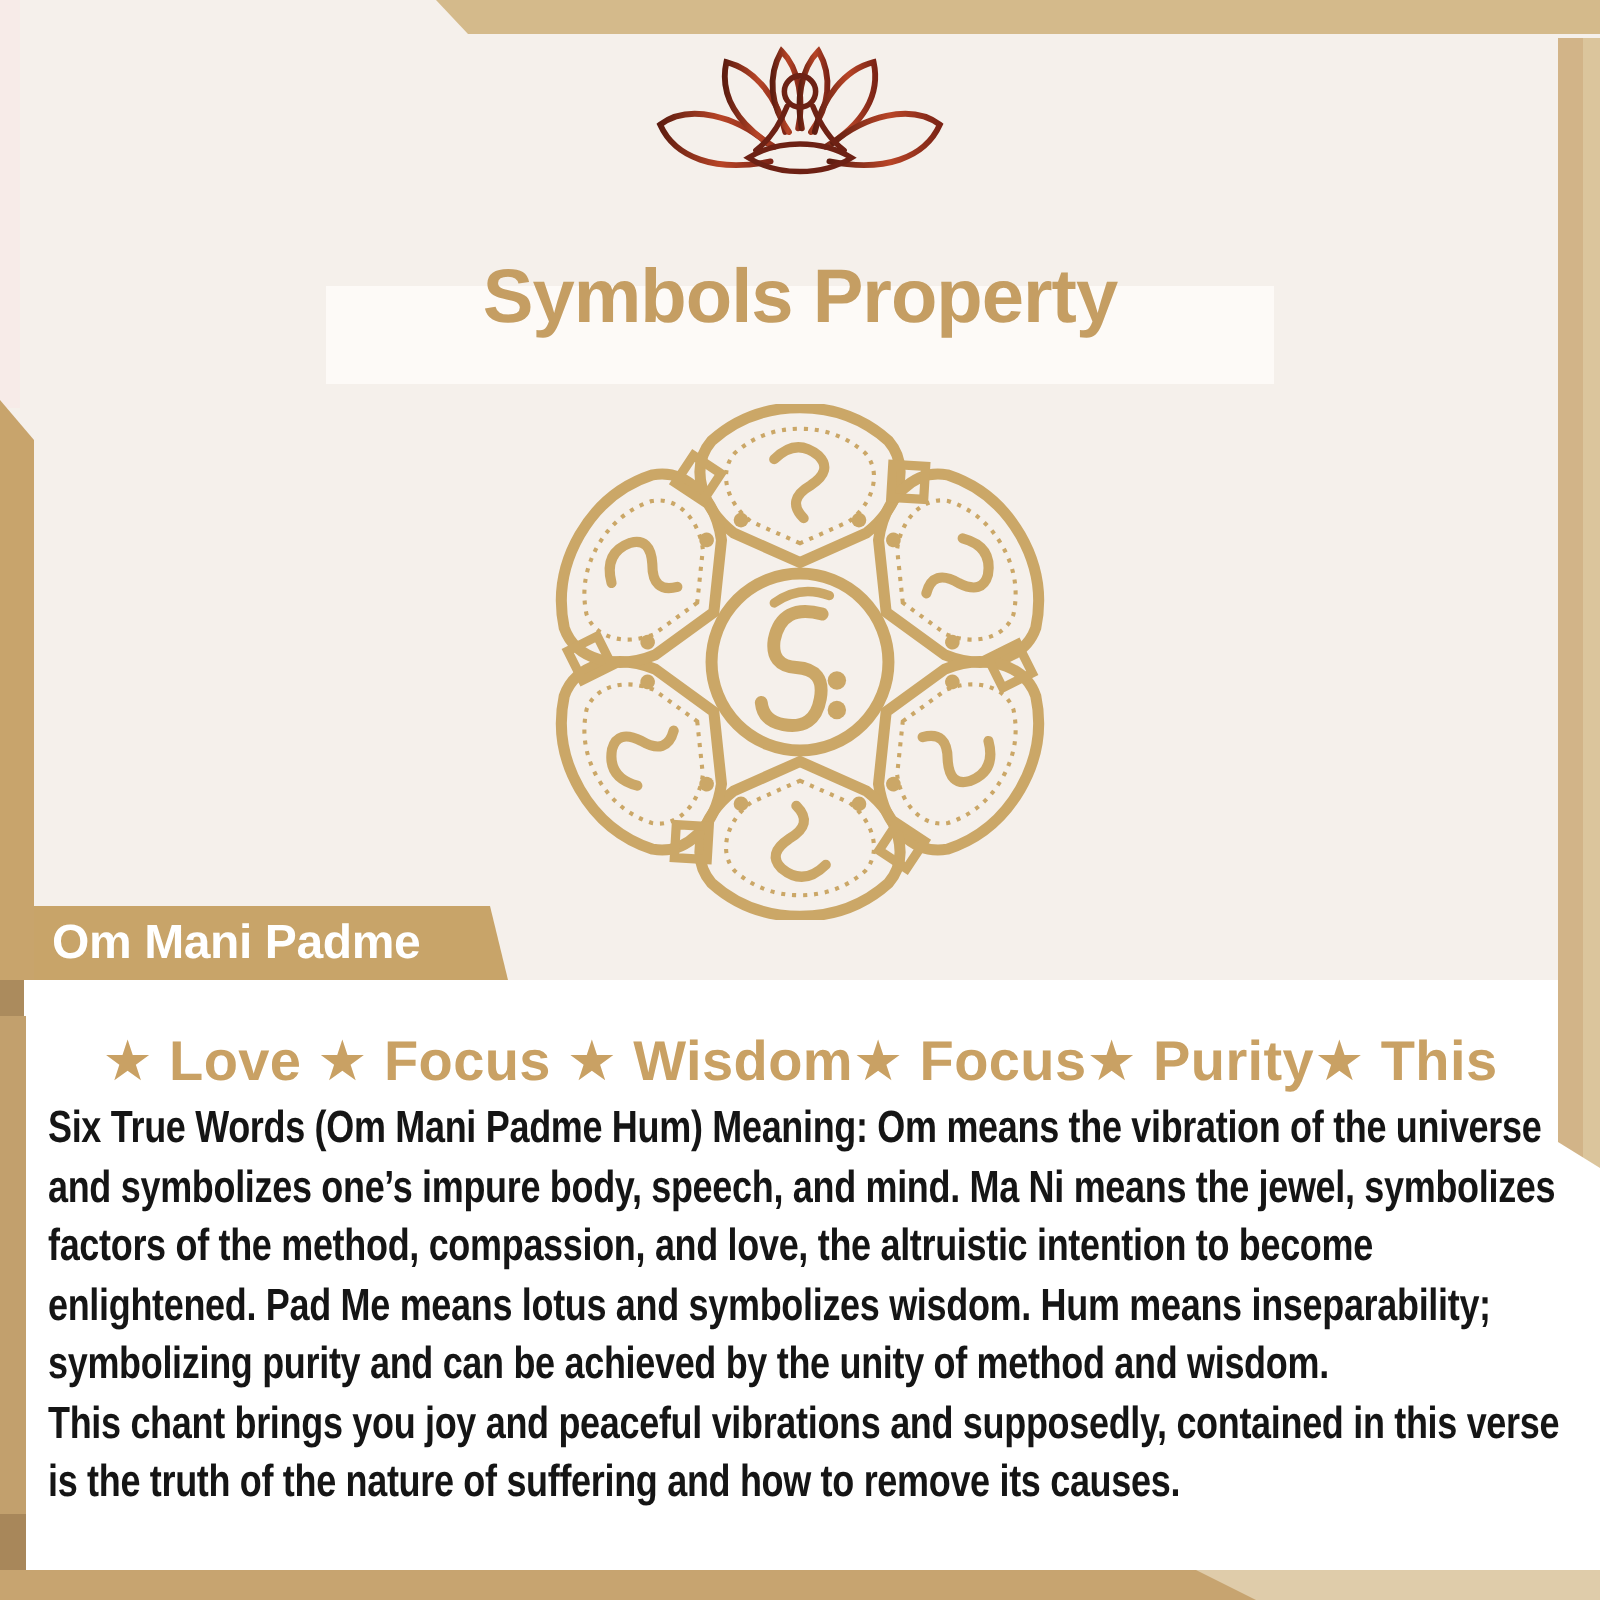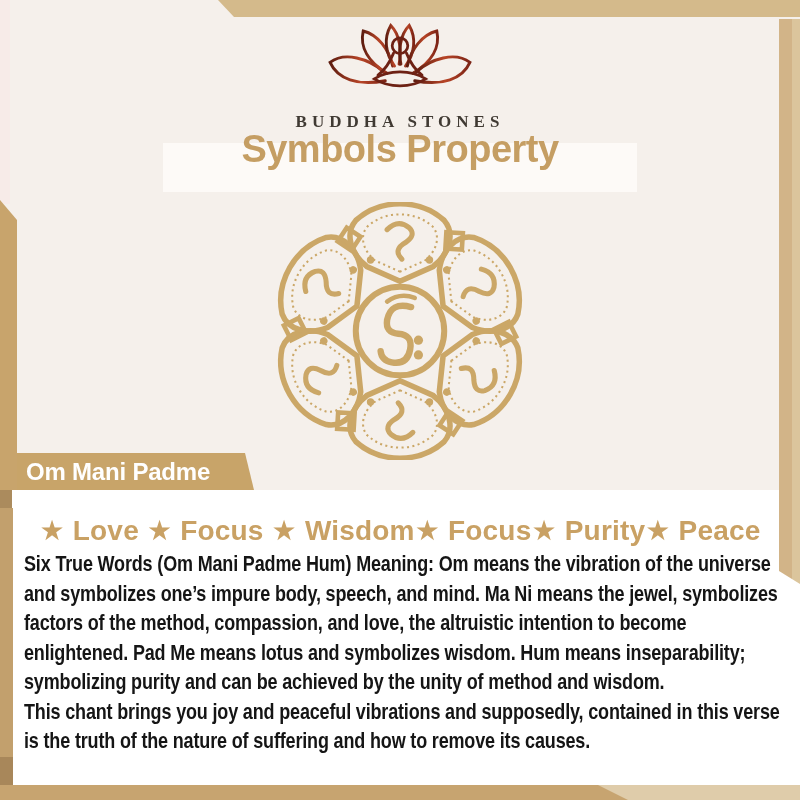--- a/index.html
+++ b/index.html
@@ -74,21 +74,20 @@
       <path d="M 106,52 C 116,38 118,22 110,8 C 100,18 98,36 101,50"></path>
       <path d="M 114,60 C 134,48 144,32 140,14 C 124,18 112,34 108,52"></path>
       <path d="M 116,68 C 146,74 168,66 176,48 C 160,36 134,44 118,58"></path>
     </g>
     <g fill="none" stroke="#6d2114" stroke-width="3" stroke-linecap="round">
       <circle cx="100" cy="30" r="8.5"></circle>
       <path d="M 93,38 C 89,48 84,56 76,62 M 107,38 C 111,48 116,56 124,62"></path>
       <path d="M 72,66 C 88,56 112,56 128,66 C 112,76 88,76 72,66 Z"></path>
     </g>
   </svg>
-  <div class="abs brand-name">BUDDHA STONES</div>
 
   <div class="abs page-title">Symbols Property</div>
 
   <svg class="abs mandala" viewBox="0 0 280 280">
     <g fill="none" stroke="#cba767">
       <g id="petalA">
         <path stroke-width="6" d="M 140,86 L 104,70 C 86,56 80,34 92,20 Q 112,2 140,2 Q 168,2 188,20 C 200,34 194,56 176,70 Z"></path>
         <path stroke-width="3" stroke-dasharray="3 5" transform="translate(140 46) scale(0.74) translate(-140 -46)" d="M 140,86 L 104,70 C 86,56 80,34 92,20 Q 112,2 140,2 Q 168,2 188,20 C 200,34 194,56 176,70 Z"></path>
         <path stroke-width="5.5" stroke-linecap="round" d="M 126,30 q 12,-12 24,-2 q 8,8 -4,16 q -14,8 -4,18"></path>
         <circle cx="108" cy="63" r="4" fill="#cba767" stroke="none"></circle>
@@ -123,19 +122,19 @@
   <div class="abs left-square-mid"></div>
   <div class="abs left-strip-bottom"></div>
   <div class="abs left-square-bottom"></div>
   <div class="abs bottom-band-light"></div>
   <div class="abs bottom-band-dark"></div>
 
   <div class="abs banner">
     <div class="banner-label">Om Mani Padme Hum</div>
   </div>
 
-  <div class="abs traits-line">★ Love ★ Focus ★ Wisdom★ Focus★ Purity★  Peace</div>
+  <div class="abs traits-line">★ Love ★ Focus ★ Wisdom★ Focus★ Purity★  This</div>
   <div class="abs description">
     <p>Six True Words (Om Mani Padme Hum) Meaning: Om means the vibration of the universe and symbolizes one’s impure body, speech, and mind. Ma Ni means the jewel, symbolizes factors of the method, compassion, and love, the altruistic intention to become enlightened. Pad Me means lotus and symbolizes wisdom. Hum means inseparability; symbolizing purity and can be achieved by the unity of method and wisdom.</p>
     <p>This chant brings you joy and peaceful vibrations and supposedly, contained in this verse is the truth of the nature of suffering and how to remove its causes.</p>
   </div>
 
 </div>
 
 </body></html>

